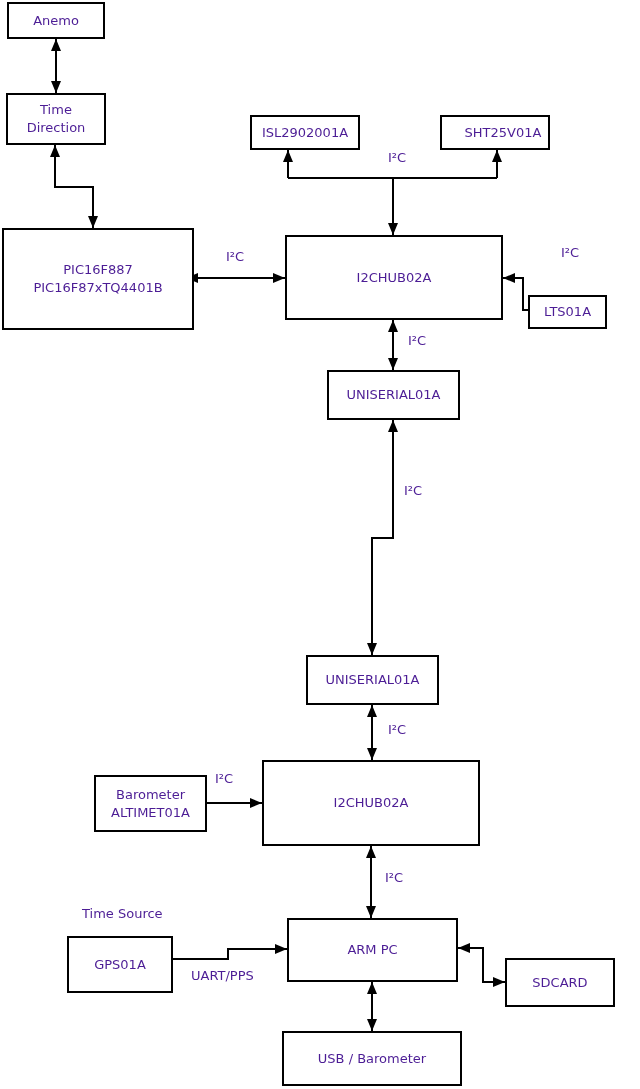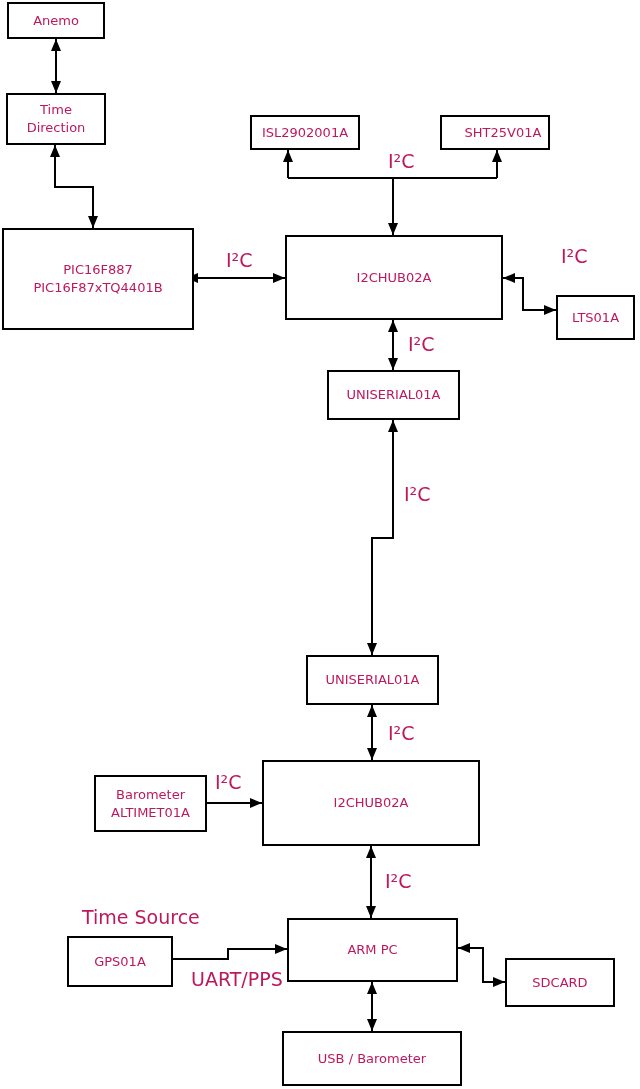--- a/index.html
+++ b/index.html
@@ -2,21 +2,21 @@
 <html><head>
 <meta charset="utf-8">
 <style>
   html, body { margin: 0; padding: 0; background: #ffffff; }
   .canvas {
     position: relative;
     width: 640px;
     height: 1089px;
     background: #ffffff;
     font-family: "DejaVu Sans", sans-serif;
-    color: #be185d;
+    color: #4c1d95;
     overflow: hidden;
     text-decoration: underline;
   }
   .connector-layer {
     position: absolute;
     left: 0; top: 0;
     width: 640px; height: 1089px;
   }
   .box {
     position: absolute;
@@ -26,21 +26,21 @@
     display: flex;
     align-items: center;
     justify-content: center;
     text-align: center;
     font-size: 13px;
     line-height: 1.35;
     white-space: pre-line;
   }
   .elabel {
     position: absolute;
-    font-size: 19px;
+    font-size: 13px;
     white-space: nowrap;
   }
 </style>
 </head>
 <body>
 
 <div class="canvas">
 
   <svg class="connector-layer" width="640" height="1089" viewBox="0 0 640 1089" stroke="#000000" stroke-width="2" fill="none">
     <defs>
@@ -86,32 +86,32 @@
 
   <div class="box" style="left:2px; top:228px; width:192px; height:102px;">PIC16F887
 PIC16F87xTQ4401B</div>
 
   <div class="box" style="left:250px; top:115px; width:110px; height:35px;">ISL2902001A</div>
 
   <div class="box" style="left:440px; top:115px; width:110px; height:35px;padding-left:16px;">SHT25V01A</div>
 
   <div class="box" style="left:285px; top:235px; width:218px; height:85px;">I2CHUB02A</div>
 
-  <div class="box" style="left:556px; top:295px; width:79px; height:45px;">LTS01A</div>
+  <div class="box" style="left:528px; top:295px; width:79px; height:34px;">LTS01A</div>
 
   <div class="box" style="left:327px; top:370px; width:133px; height:50px;">UNISERIAL01A</div>
 
   <div class="box" style="left:306px; top:655px; width:133px; height:50px;">UNISERIAL01A</div>
 
   <div class="box" style="left:262px; top:760px; width:218px; height:86px;">I2CHUB02A</div>
 
   <div class="box" style="left:74px; top:775px; width:113px; height:57px;margin-left:20px;">Barometer
 ALTIMET01A</div>
 
-  <div class="box" style="left:67px; top:936px; width:106px; height:51px;">GPS01A</div>
+  <div class="box" style="left:67px; top:936px; width:106px; height:57px;">GPS01A</div>
 
   <div class="box" style="left:505px; top:958px; width:110px; height:49px;">SDCARD</div>
 
   <div class="box" style="left:287px; top:918px; width:171px; height:64px;">ARM PC</div>
 
   <div class="box" style="left:282px; top:1031px; width:180px; height:55px;">USB / Barometer</div>
 
   <span class="elabel" style="left:388px; top:150px;">I²C</span>
 
   <span class="elabel" style="left:226px; top:249px;">I²C</span>

